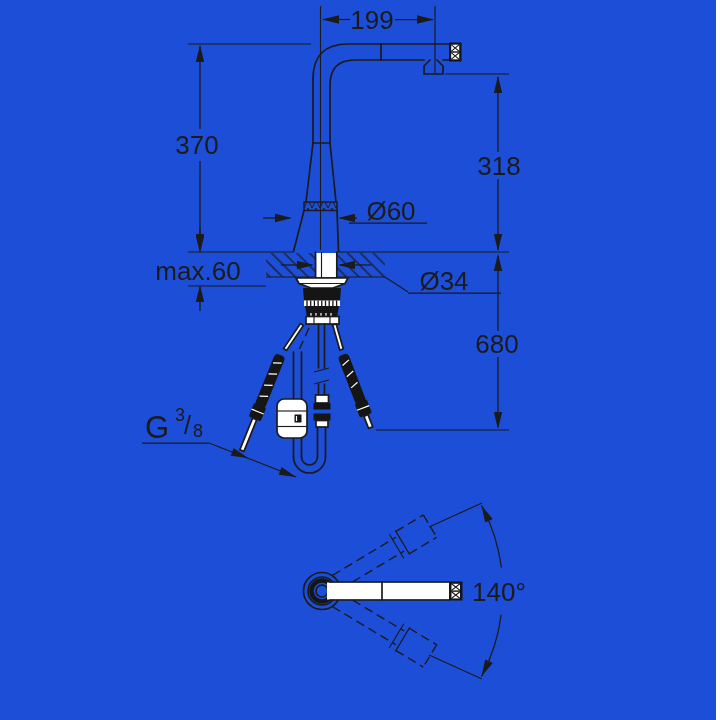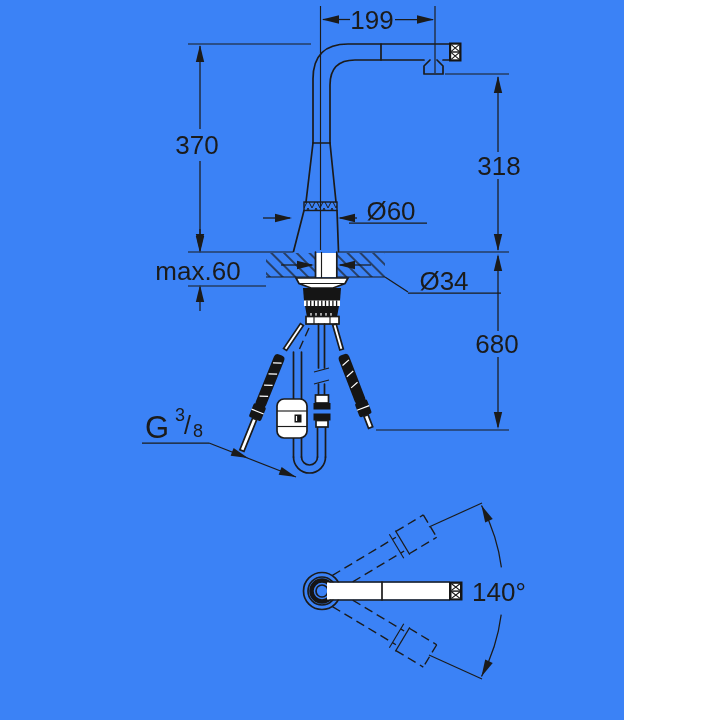--- a/index.html
+++ b/index.html
@@ -1,16 +1,16 @@
 <!DOCTYPE html>
 <html><head>
 <meta charset="utf-8">
 <style>
   html,body{margin:0;padding:0;background:#ffffff;}
-  .stage{width:624px;height:720px;background:#3b82f6;position:relative;overflow:hidden;}
+  .stage{width:716px;height:720px;background:#1d4ed8;position:relative;overflow:hidden;}
   svg{display:block;}
   text{font-family:"Liberation Sans", sans-serif; fill:#1b1b1b;}
   .dim{font-size:26px;}
   .dim-mid{text-anchor:middle;}
   .obj{stroke:#1b1b1b;stroke-width:1.7;fill:none;stroke-linecap:round;}
   .objf{stroke:#1b1b1b;stroke-width:1.7;fill:#ffffff;}
   .thin{stroke:#1b1b1b;stroke-width:1.15;fill:none;}
   .dimline{stroke:#1b1b1b;stroke-width:1.25;fill:none;}
   .dashed{stroke:#1b1b1b;stroke-width:1.4;fill:none;stroke-dasharray:9 5;}
   .blackfill{fill:#151515;stroke:none;}

